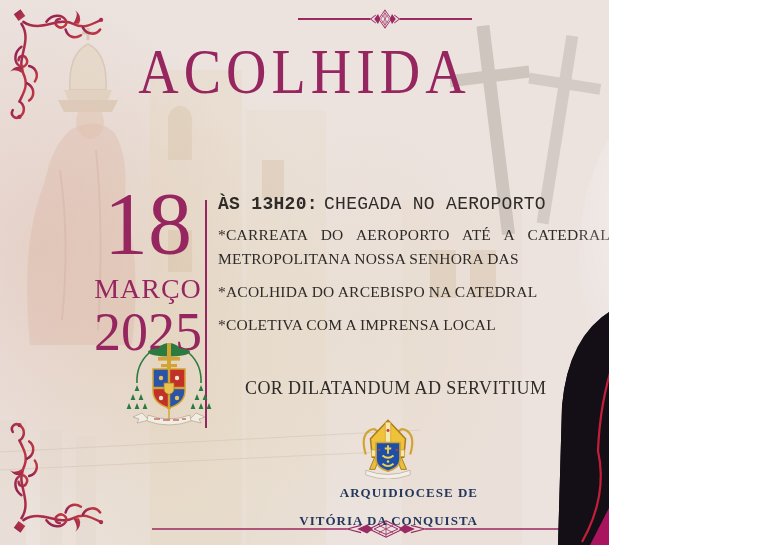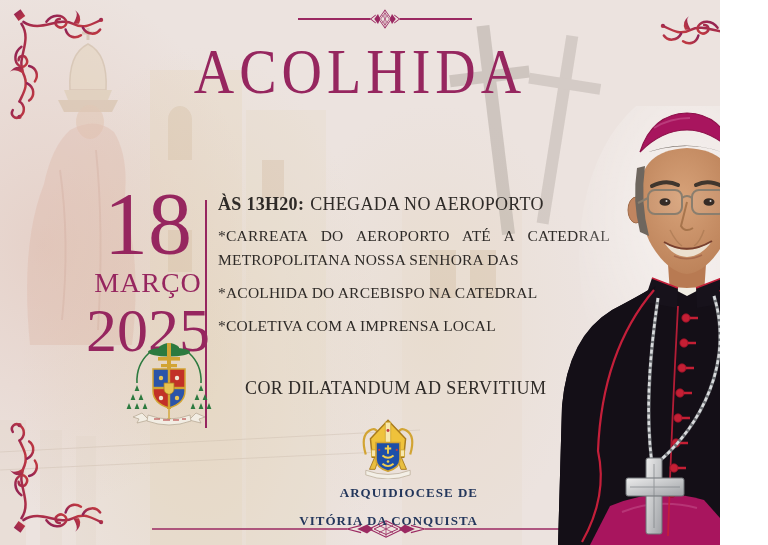--- a/index.html
+++ b/index.html
@@ -2,21 +2,21 @@
 <html style="--background: #ece3df; --maroon: #96265f; --banner-dark: #7c2150; --text-dark: #2f2b28; --navy: #24375c; --gold: #e9bf3f; --green: #2c7a3f; --magenta: #a8155e; --crimson: #c41f3a;"><head>
 <meta charset="utf-8">
 <style>
   :root{
     --background:#ece3df; --maroon:#96265f; --banner-dark:#7c2150; --text-dark:#2f2b28;
     --navy:#24375c; --gold:#e9bf3f; --green:#2c7a3f; --magenta:#a8155e; --crimson:#c41f3a;
   }
   html,body{margin:0;padding:0;}
   body{font-family:"Liberation Serif","DejaVu Serif",serif;}
   .poster{
-    position:relative;width:720px;height:545px;overflow:hidden;
+    position:relative;width:609px;height:545px;overflow:hidden;
     background:
       radial-gradient(ellipse 300px 380px at 6% 45%, rgba(214,168,150,.30), transparent 70%),
       radial-gradient(ellipse 260px 480px at 28% 70%, rgba(222,205,170,.40), transparent 70%),
       radial-gradient(ellipse 220px 320px at 60% 60%, rgba(226,211,182,.30), transparent 70%),
       var(--background,#ece3df);
   }
   .bg-scene{position:absolute;left:0;top:0;z-index:0;}
   .flourish{position:absolute;width:96px;height:116px;z-index:2;}
   .flourish-tl{left:8px;top:8px;}
   .flourish-tr{left:660px;top:14px;transform:scaleX(-1);}
@@ -34,25 +34,25 @@
     background:linear-gradient(180deg,#8e2760 0%,#95295f 45%,#7c2150 100%);
     box-shadow:inset 0 -7px 10px rgba(55,8,35,.38), inset 0 3px 6px rgba(255,255,255,.14);
     display:flex;align-items:center;justify-content:center;
   }
   .banner-text{
     color:#f6f1ea;font-size:31px;letter-spacing:.5px;white-space:nowrap;
     transform:scale(.98,1.2);font-weight:400;
   }
   .date-block{position:absolute;left:86px;top:184px;width:124px;text-align:center;z-index:3;color:var(--maroon,#96265f);}
   .date-day{font-size:88px;line-height:.92;font-weight:400;}
-  .date-month{font-size:28px;letter-spacing:1px;margin-top:2px;}
-  .date-year{font-size:62px;line-height:1.0;}
+  .date-month{font-size:28px;letter-spacing:1px;margin-top:8px;}
+  .date-year{font-size:54px;line-height:1.0;}
   .vline{position:absolute;left:205px;top:200px;width:2px;height:228px;background:var(--maroon,#96265f);z-index:3;}
   .schedule{position:absolute;left:218px;top:194px;width:392px;z-index:3;color:var(--text-dark,#2f2b28);}
-  .sched-time{font-size:18px;letter-spacing:.3px;}
+  .sched-time{font-size:18px;letter-spacing:.3px;font-family:Liberation Mono, monospace;}
   .sched-time .lbl{font-weight:700;}
   .sched-time .evt{margin-left:6px;}
   .sched-item{font-size:15.5px;letter-spacing:.2px;line-height:1.55;text-align:justify;margin-top:9px;}
   .motto{position:absolute;left:218px;top:378px;z-index:3;color:var(--text-dark,#2f2b28);margin-left:27px;}
   .motto-latin{font-size:18px;letter-spacing:.4px;}
   .motto-translation{font-size:19.5px;margin-top:3px;}
   .crest{position:absolute;left:122px;top:337px;width:94px;height:92px;z-index:3;}
   .org-block{position:absolute;left:298px;top:419px;width:180px;text-align:center;z-index:3;}
   .org-text{color:var(--navy,#24375c);font-weight:700;font-size:13px;letter-spacing:1px;line-height:1.2;margin-top:2px;text-align:right;}
   .portrait{position:absolute;left:552px;top:106px;width:216px;height:439px;z-index:4;}

